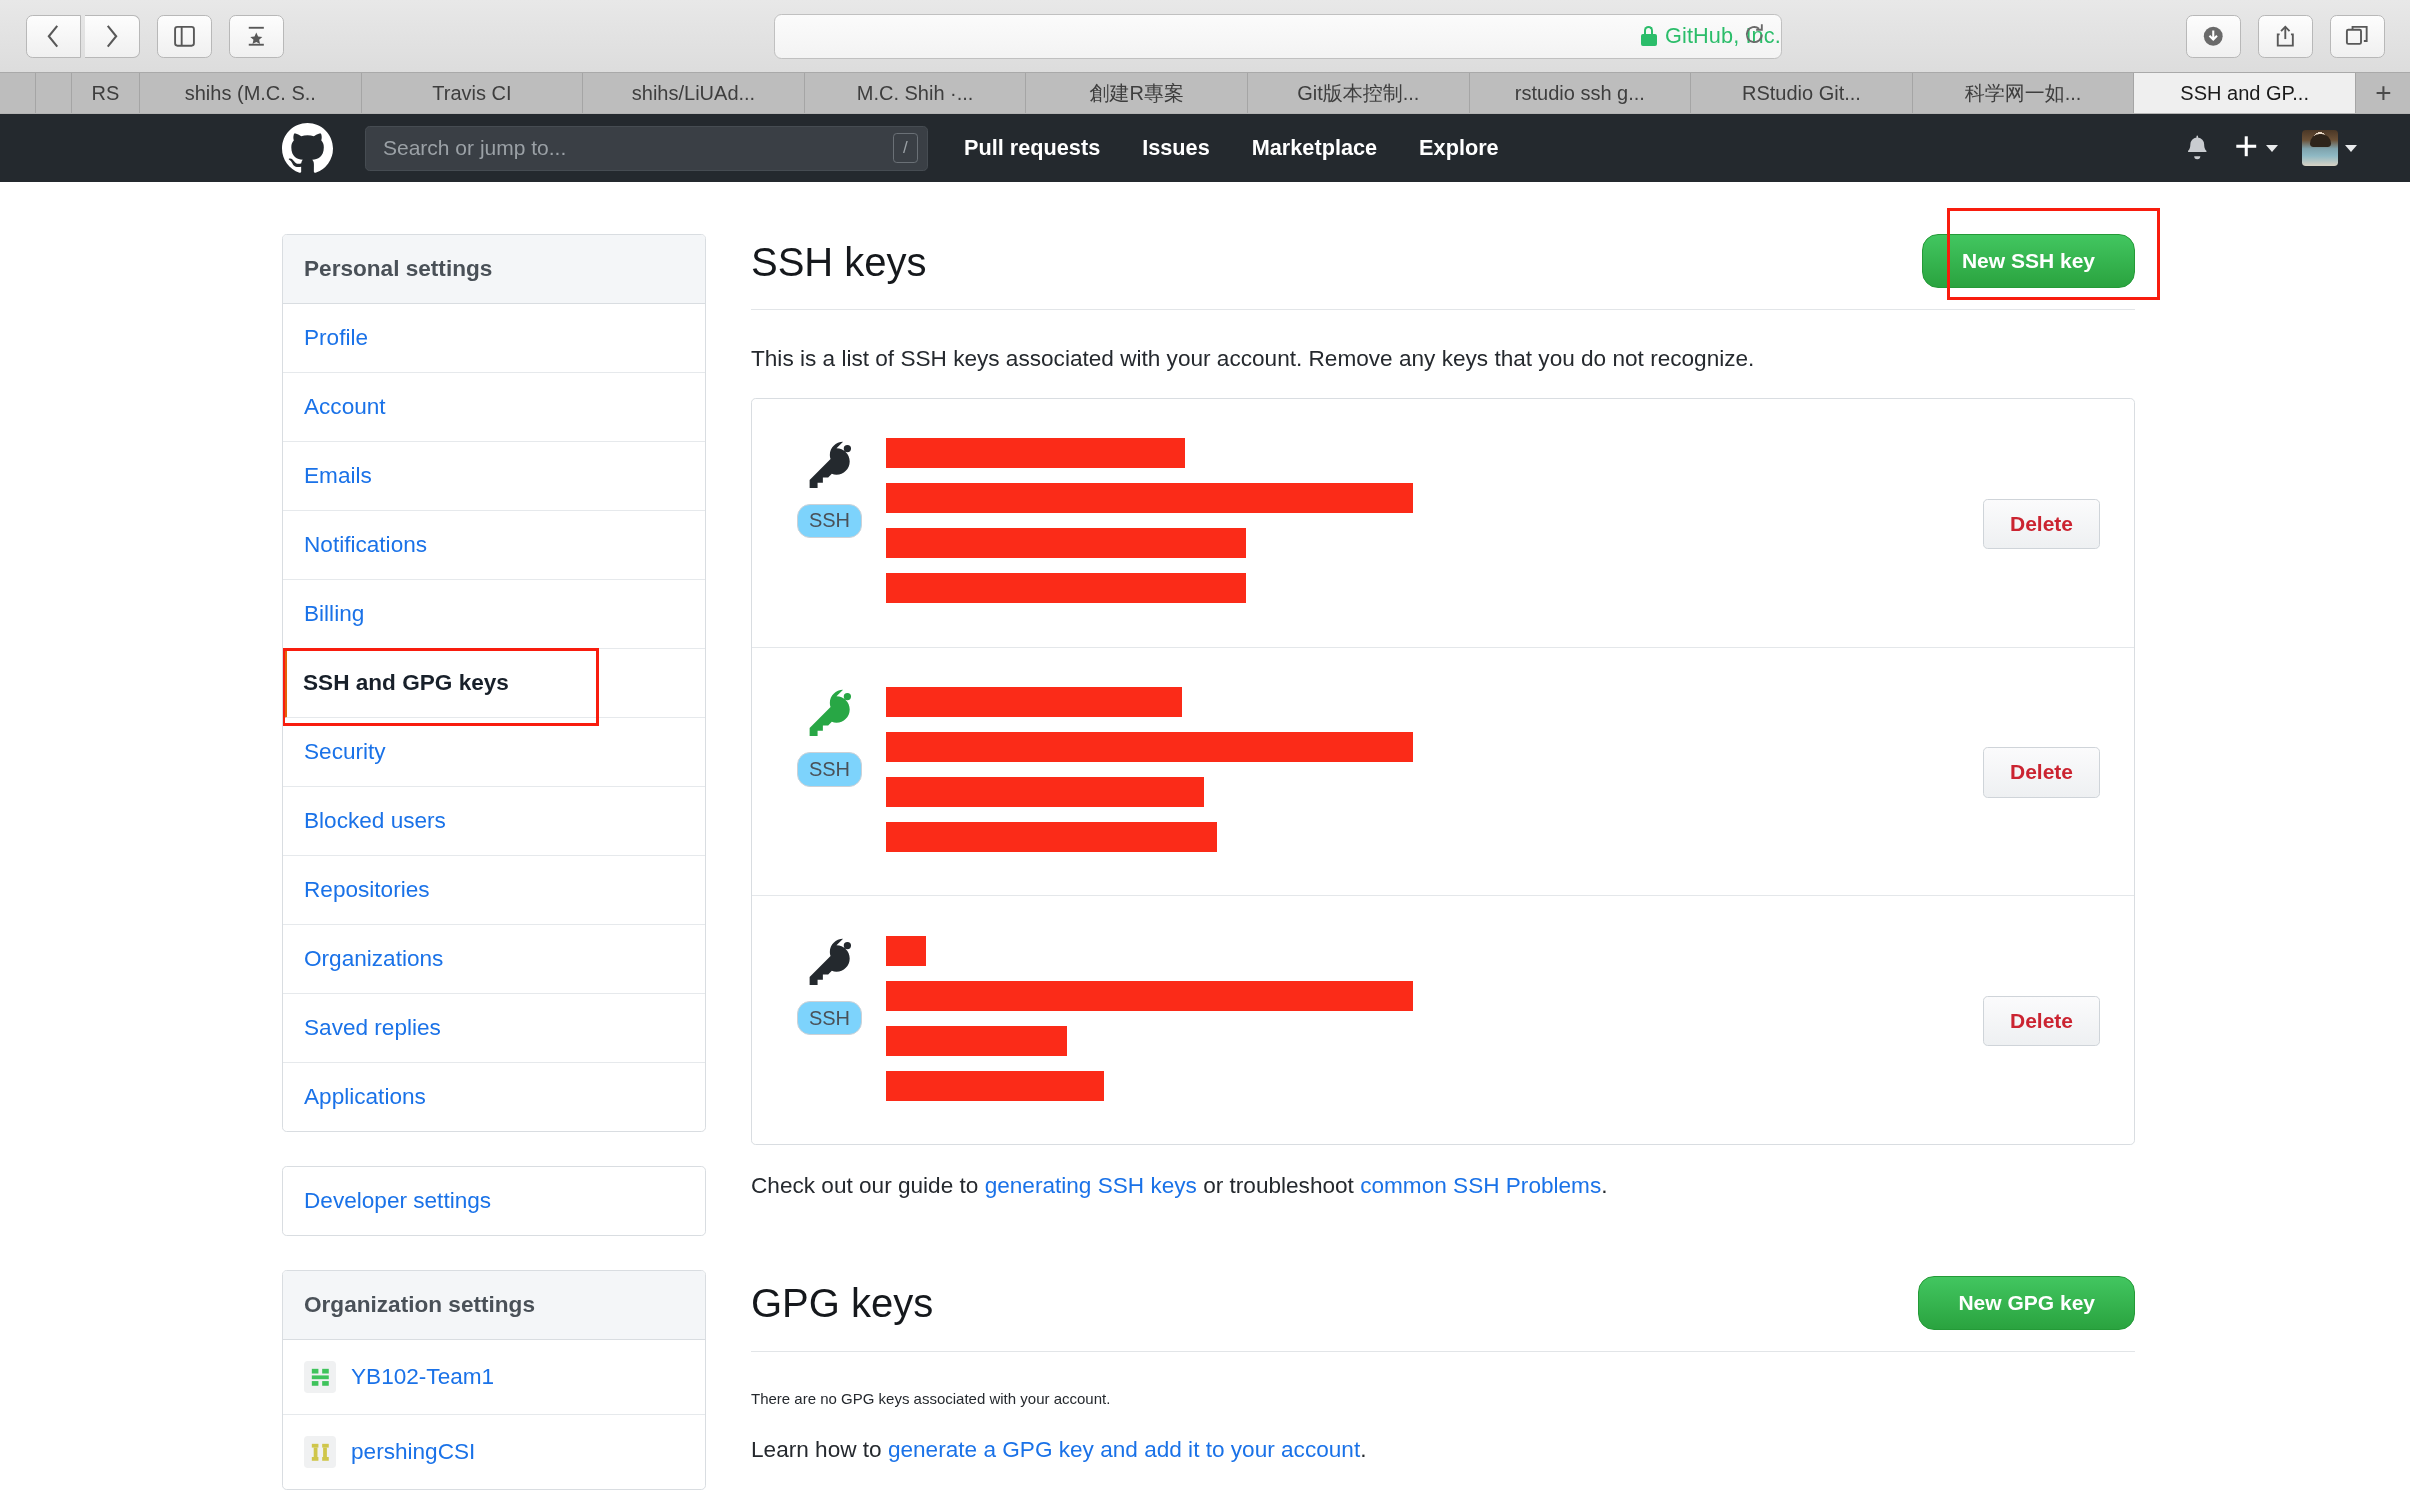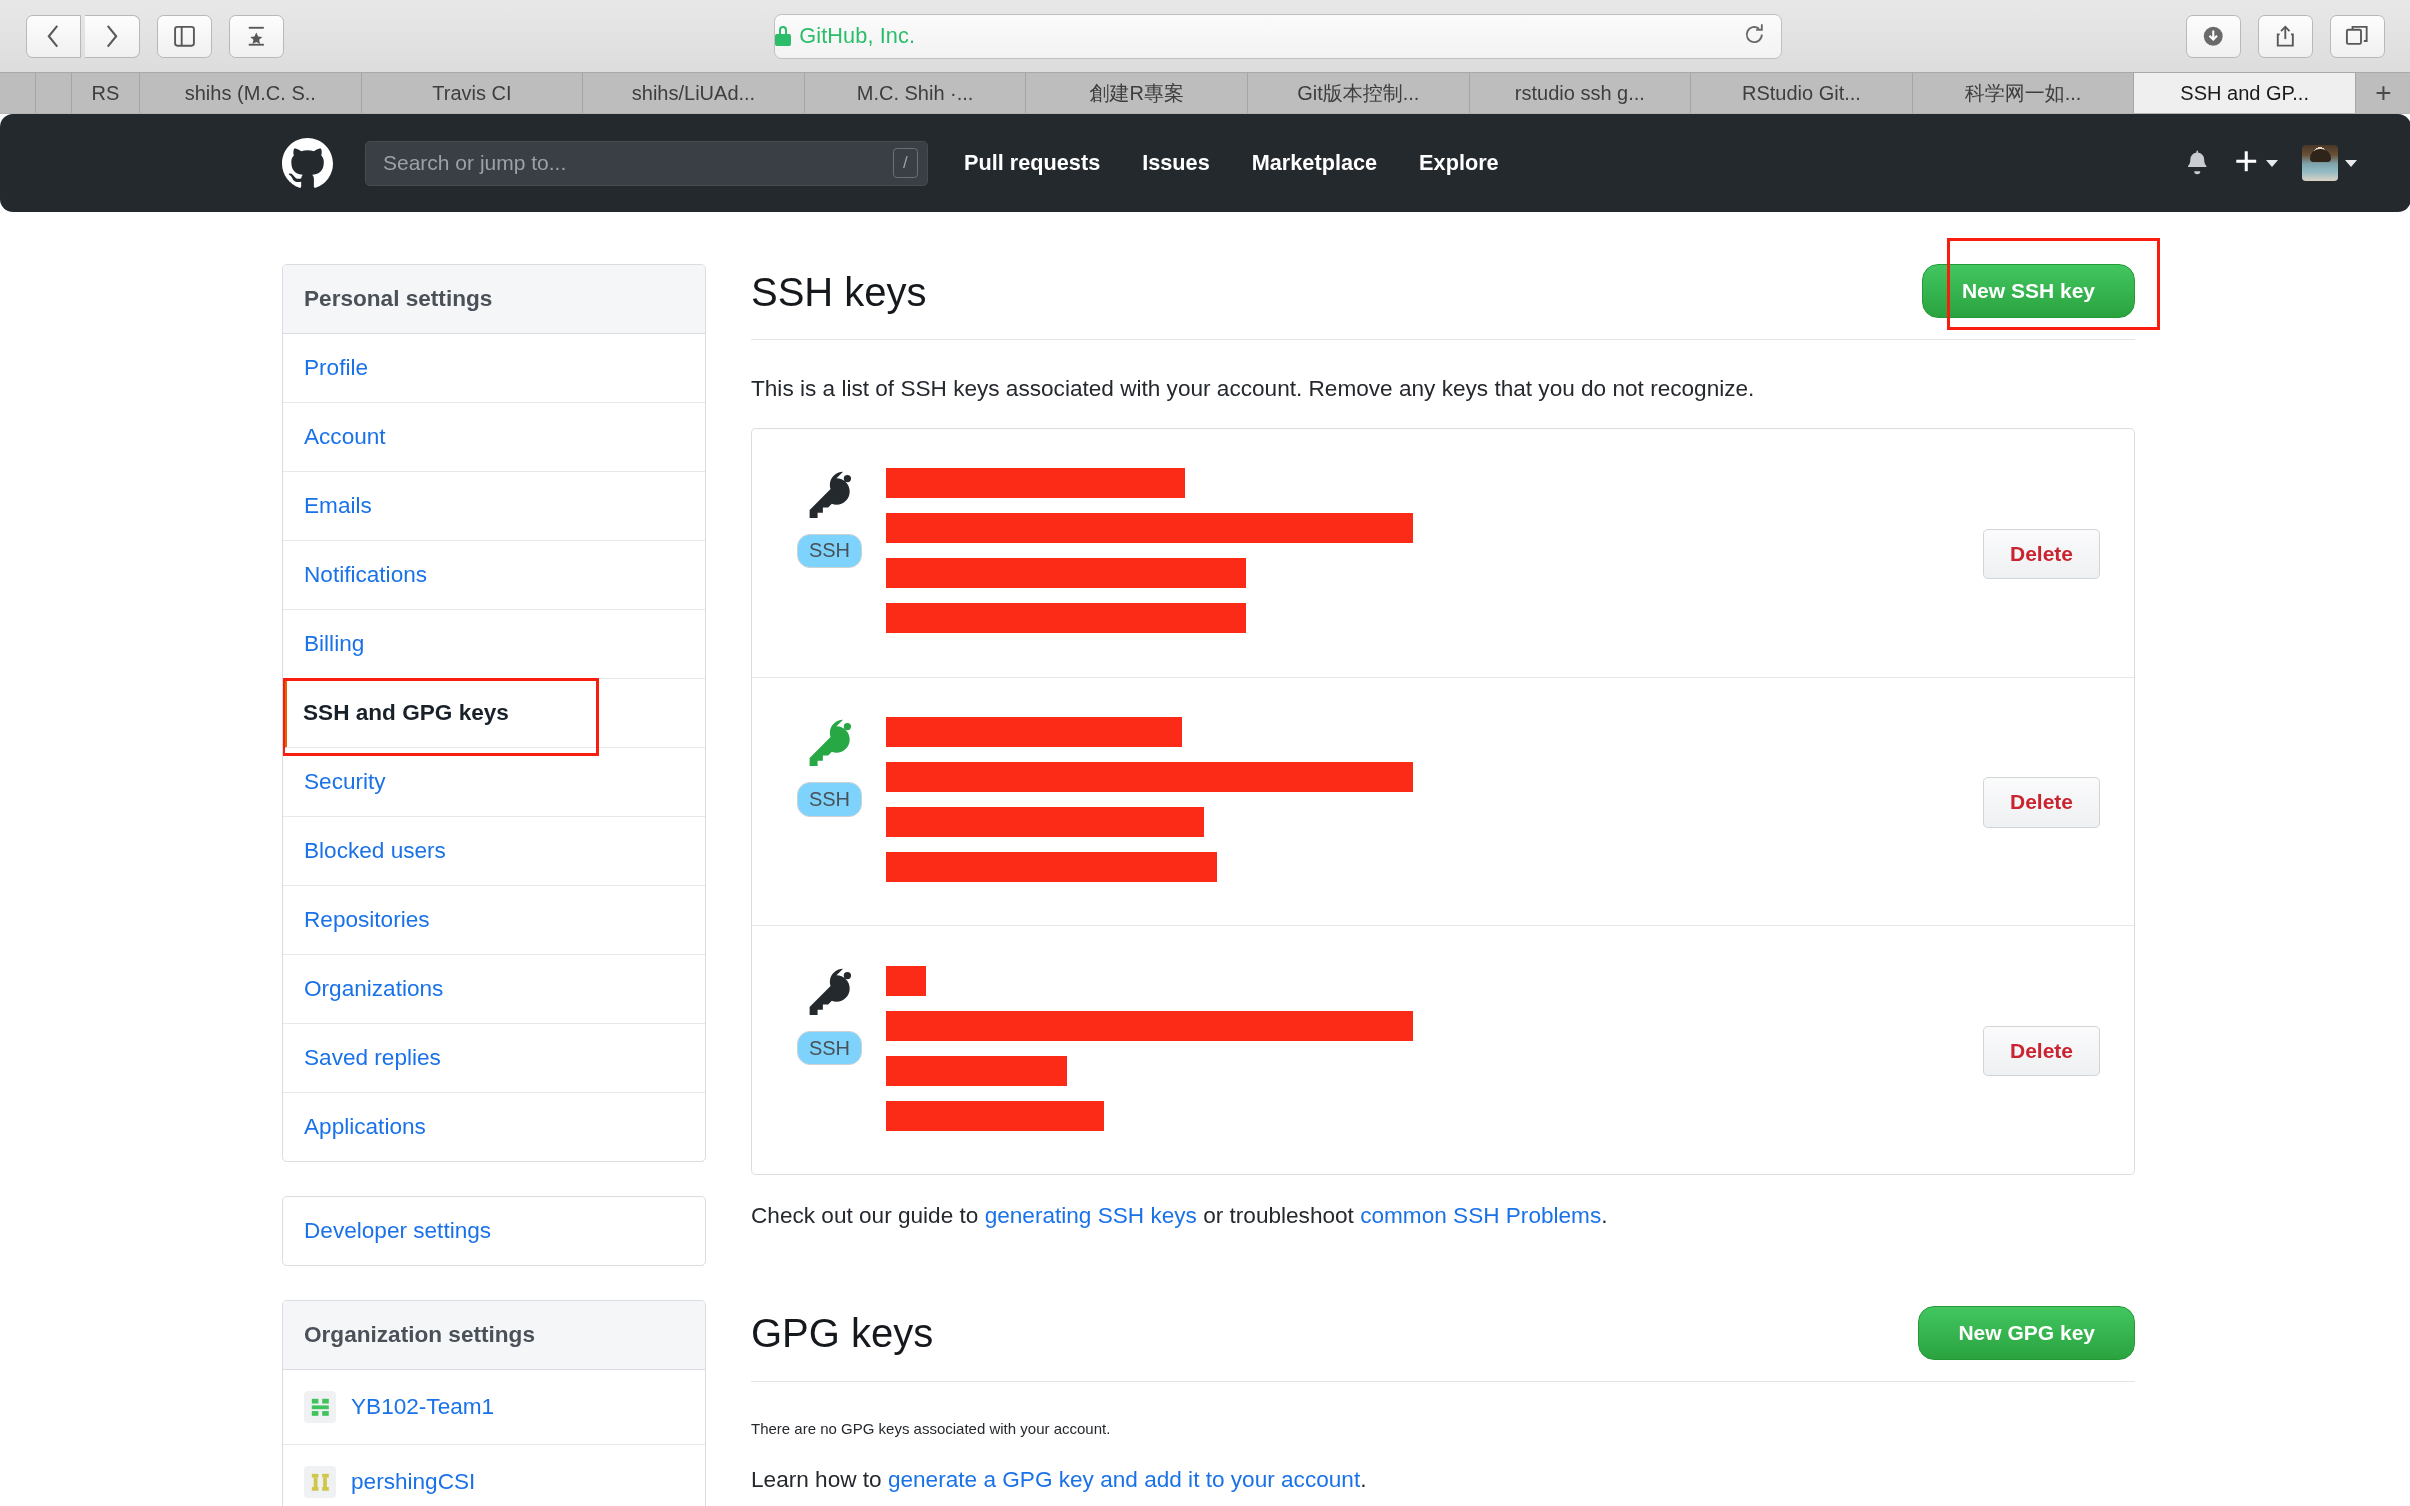--- a/index.html
+++ b/index.html
@@ -38,21 +38,21 @@
   .tb-spacer-sm { width: 17px; }
 
   .addressbar {
     flex: 1;
     height: 45px;
     margin: 0 4px 0 490px;
     max-width: 1008px;
     background: linear-gradient(180deg,#fbfbfb 0%,#f3f3f3 100%);
     border: 0.9px solid #c0c0c0;
     border-radius: 7.5px;
-    display: flex; align-items: center; justify-content: flex-start;
+    display: flex; align-items: center; justify-content: flex-end;
     position: relative;
   }
   .addr-center { display: flex; align-items: center; gap: 8.5px; }
   .lock-icon { width: 16px; height: 20px; position: relative; }
   .lock-icon .shackle {
     position: absolute; top: 0; left: 3.8px;
     width: 8.5px; height: 8.5px;
     border: 2.4px solid #2bbd6a; border-bottom: none;
     border-radius: 4.7px 4.7px 0 0;
   }
@@ -93,26 +93,25 @@
   }
   .tab-newbtn {
     flex: 0 0 55px;
     display: flex; align-items: center; justify-content: center;
     background: #bdbdbd;
     color: #4a4a4a; font-size: 28px; font-weight: 300;
   }
 
   
   .gh-header {
-    height: 98px;
+    height: 68px;
     background: #24292e;
     display: flex;
     align-items: center;
     padding: 0 45px 0 0;
-    border-radius: 13px;
   }
   .gh-inner {
     width: 2411px;
     display: flex; align-items: center;
     padding-left: 282px;
   }
   .gh-logo { width: 51px; height: 51px; margin-right: 32px; color: #fff; flex: none; }
   .gh-search {
     width: 563px; height: 45px;
     background: #3a3f45;

